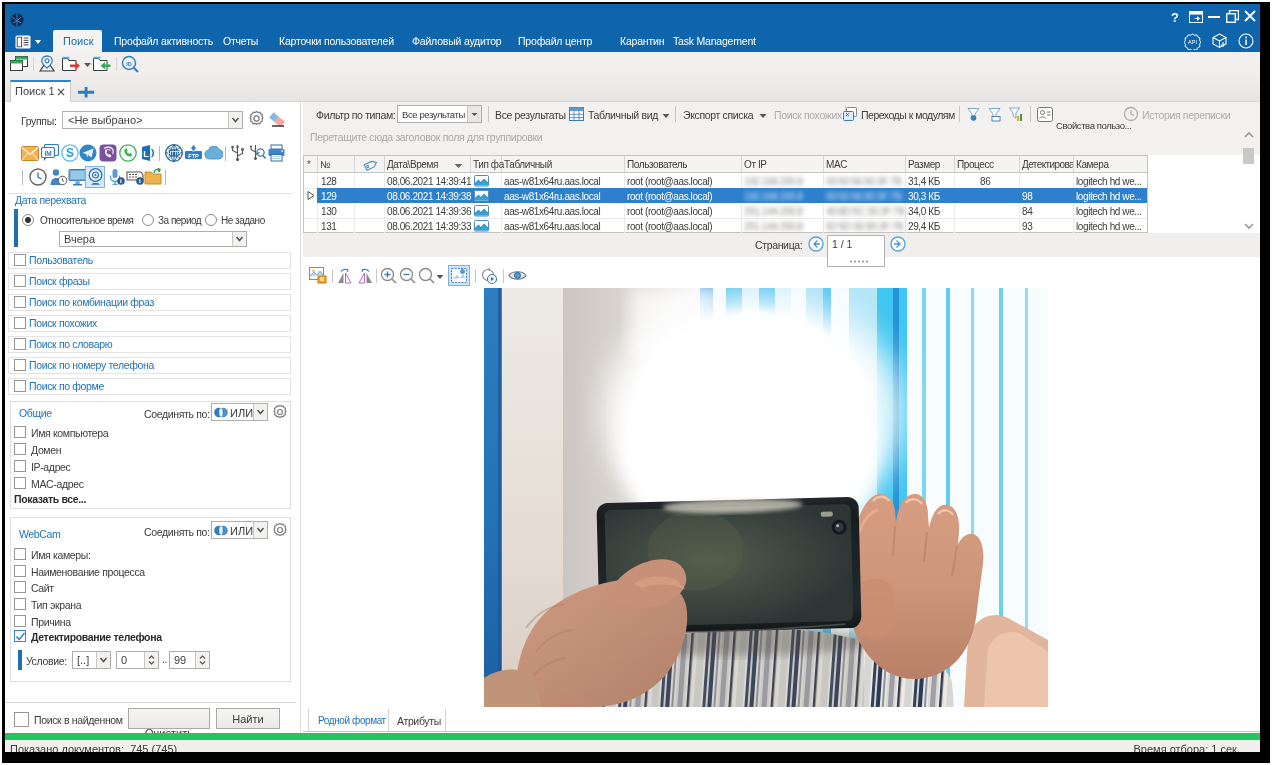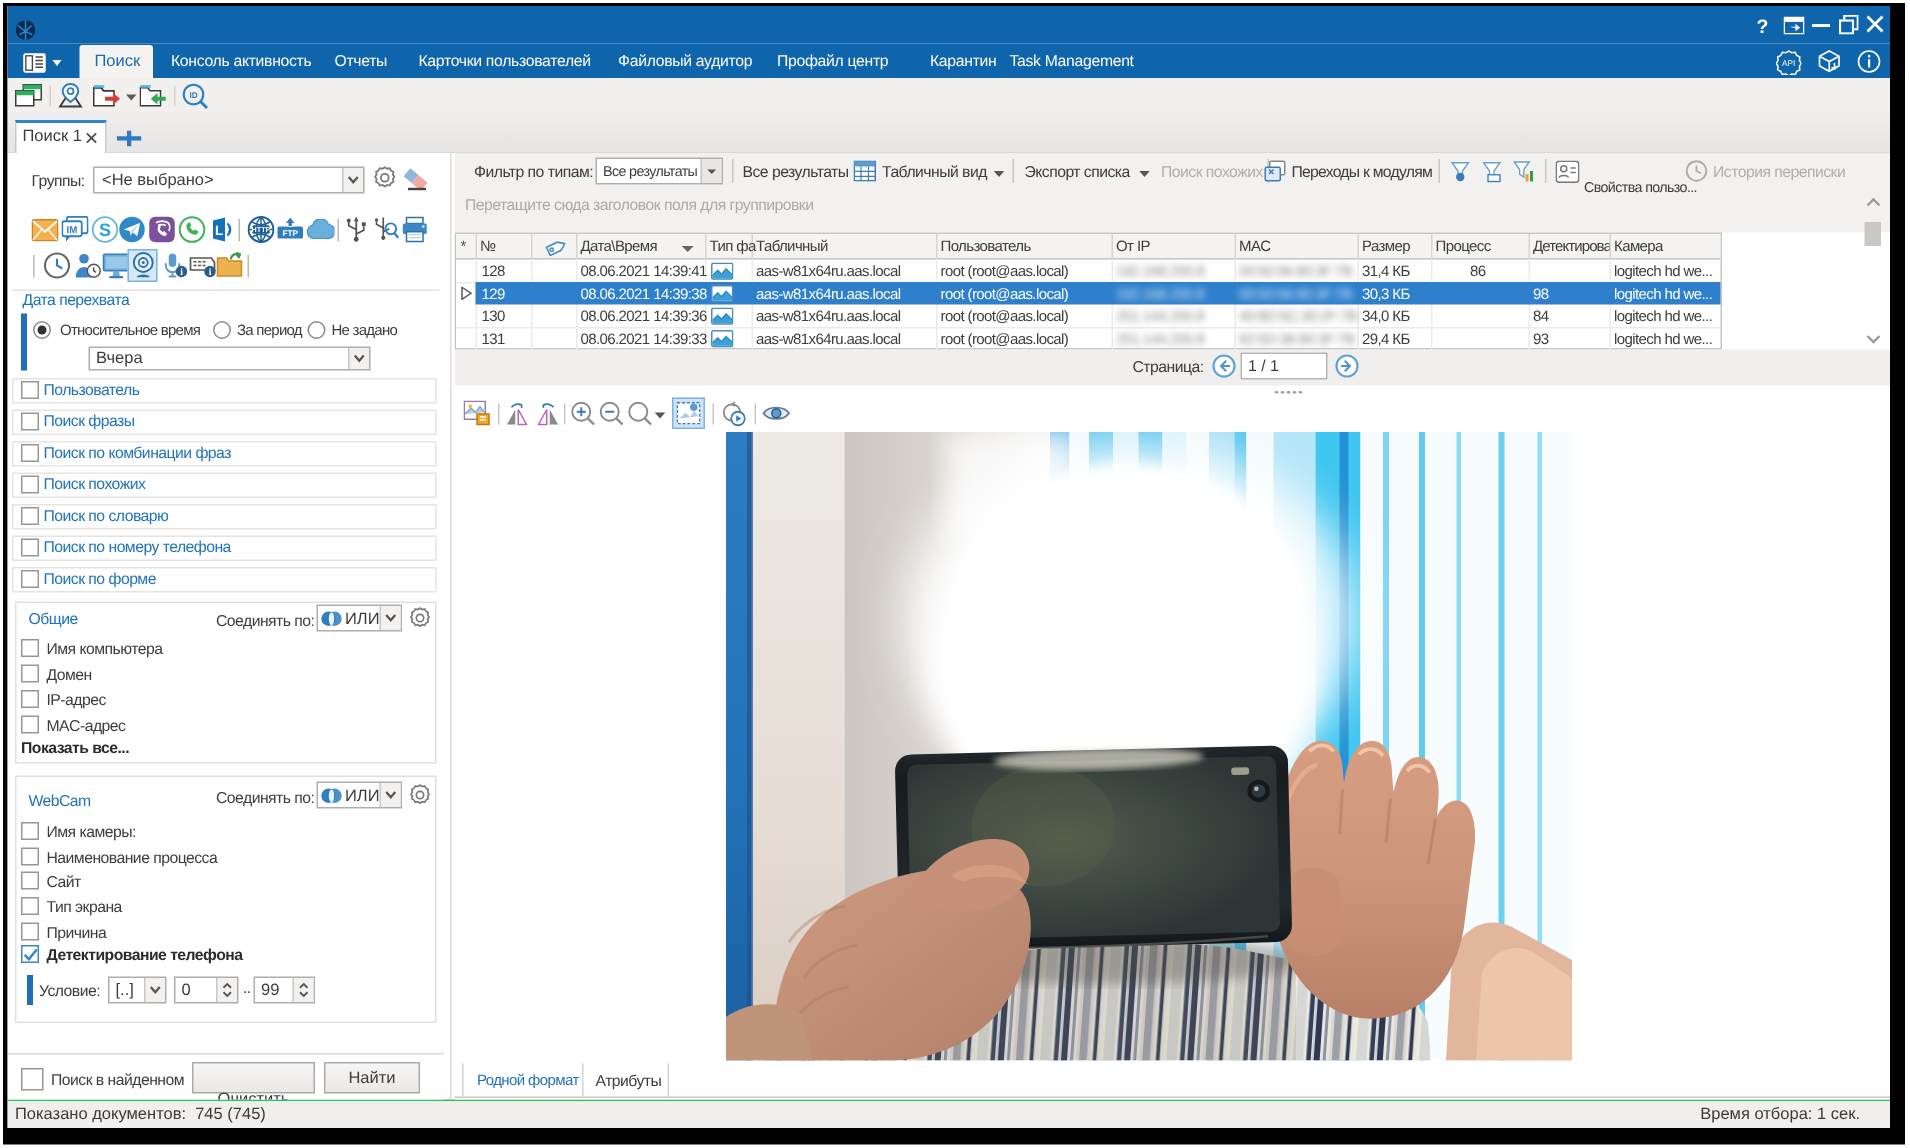--- a/index.html
+++ b/index.html
@@ -5,21 +5,21 @@
 * { margin:0; padding:0; box-sizing:border-box; }
 html,body { width:1273px; height:765px; background:#fff; font-family:"Liberation Sans", sans-serif; overflow:hidden; }
 #frame { position:absolute; left:2px; top:2px; width:1268px; height:761px; background:#010101; }
 #win { position:absolute; left:5px; top:4px; width:1255px; height:748px; background:#fff; overflow:hidden; font-size:11px; color:#3c3c3c; }
 .abs { position:absolute; }
 .nw { white-space:nowrap; }
 #titlebar { position:absolute; left:0; top:0; width:100%; height:25px; background:#0f65ab; }
 #menubar { position:absolute; left:0; top:25px; width:100%; height:23px; background:#0f65ab; }
 #toolbar { position:absolute; left:0; top:48px; width:100%; height:22px; background:#f1f0ee; }
 #tabrow { position:absolute; left:0; top:70px; width:100%; height:28px; background:#eae9e7; border-bottom:1px solid #d8d7d5; background:linear-gradient(#efeeec,#e7e5e3); }
-#statusbar { position:absolute; left:0; top:729px; width:100%; height:19px; background:#f0efed; border-top:1px solid #22c55e; font-size:11px; color:#3a3a3a; }
+#statusbar { position:absolute; left:0; top:729px; width:100%; height:19px; background:#f0efed; border-top:7px solid #22c55e; font-size:11px; color:#3a3a3a; }
 .mitem { position:absolute; top:31px; color:#fff; font-size:10.5px; letter-spacing:-0.2px; white-space:nowrap; }
 .bluetext { color:#2173b9; }
 .cb { position:absolute; width:12px; height:12px; border:1px solid #979695; background:#fff; }
 .radio { position:absolute; width:12px; height:12px; border:1px solid #8a8a8a; border-radius:50%; background:#fff; }
 .lbl { position:absolute; font-size:10.5px; letter-spacing:-0.35px; white-space:nowrap; }
 .rowbox { position:absolute; left:3px; width:283px; height:17px; border:1px solid #e5e4e2; background:#fff; }
 .combo { position:absolute; background:#fff; border:1px solid #afaeac; }
 .combo .arr { position:absolute; right:0; top:0; bottom:0; width:14px; background:#f2f1ef; border-left:1px solid #c8c7c5; }
 .sep-v { position:absolute; width:1px; background:#c9c8c6; }
 .hv { top:0; width:1px; height:17px; background:#d6d5d3; }
@@ -59,21 +59,21 @@
 
   <svg class="abs" style="left:10px;top:31px" width="27" height="14" viewBox="0 0 27 14">
       <rect x="0.5" y="0.5" width="15" height="13" rx="1.5" fill="#fff"></rect>
       <rect x="2.2" y="2.2" width="4.4" height="9.6" fill="#fff" stroke="#444" stroke-width="0.9"></rect>
       <path d="M8.6 3 h5 M8.6 5.3 h5 M8.6 7.6 h5 M8.6 9.9 h5" stroke="#444" stroke-width="1"></path>
       <path d="M20 5 l3 4 l3 -4 z" fill="#fff"></path>
     </svg>
 
   <div class="abs" style="left:48px;top:26px;width:49px;height:22px;background:#f4f3f1;border-radius:2px 2px 0 0;"></div>
   <div class="abs nw" style="left:58px;top:31px;color:#1c6bb0;font-size:11px;">Поиск</div>
-  <div class="mitem" style="left:109px;">Консоль активность</div>
+  <div class="mitem" style="left:109px;">Профайл активность</div>
   <div class="mitem" style="left:218px;">Отчеты</div>
   <div class="mitem" style="left:274px;">Карточки пользователей</div>
   <div class="mitem" style="left:407px;">Файловый аудитор</div>
   <div class="mitem" style="left:513px;">Профайл центр</div>
   <div class="mitem" style="left:604px;padding-left:11px;">Карантин</div>
   <div class="mitem" style="left:668px;">Task Management</div>
 
   <svg class="abs" style="left:1179px;top:29px" width="17" height="17" viewBox="0 0 17 17">
       <path d="M8.5 1 l2 1.2 2.3-.3 1 2.1 2.1 1 -.3 2.3 1.2 2 -1.2 2 .3 2.3 -2.1 1 -1 2.1 -2.3-.3 -2 1.2 -2-1.2 -2.3.3 -1-2.1 -2.1-1 .3-2.3 -1.2-2 1.2-2 -.3-2.3 2.1-1 1-2.1 2.3.3z" fill="none" stroke="#fff" stroke-width="1"></path>
       <text x="8.5" y="11" font-size="5.5" fill="#fff" text-anchor="middle" font-family="Liberation Sans">API</text>
@@ -581,21 +581,21 @@
           </g>
         </defs>
       </svg>
 
     <div class="abs" style="left:0;top:131px;width:957px;height:24px;background:#f0efed;"></div>
     <div class="lbl" style="left:452px;top:137px;">Страница:</div>
     <svg class="abs" style="left:505px;top:134px" width="16" height="16" viewBox="0 0 16 16">
         <circle cx="8" cy="8" r="7" fill="#fff" stroke="#5ba3d4" stroke-width="1.4"></circle>
         <path d="M9.5 4.5 L6 8 L9.5 11.5 M6 8 H12" fill="none" stroke="#4a94c8" stroke-width="1.3"></path>
       </svg>
-    <div class="combo" style="left:524px;top:133px;width:58px;height:18px;border-color:#b4b3b1;">
+    <div class="combo" style="left:524px;top:133px;width:58px;height:32px;border-color:#b4b3b1;">
         <span class="abs nw" style="left:4px;top:2px;">1 / 1</span>
       </div>
     <svg class="abs" style="left:587px;top:134px" width="16" height="16" viewBox="0 0 16 16">
         <circle cx="8" cy="8" r="7" fill="#fff" stroke="#5ba3d4" stroke-width="1.4"></circle>
         <path d="M6.5 4.5 L10 8 L6.5 11.5 M4 8 H10" fill="none" stroke="#4a94c8" stroke-width="1.3"></path>
       </svg>
 
     <svg class="abs" style="left:940px;top:27px" width="12" height="12" viewBox="0 0 12 12">
         <path d="M2 8 L6 4 L10 8" fill="none" stroke="#9a9998" stroke-width="1.6"></path>
       </svg>

